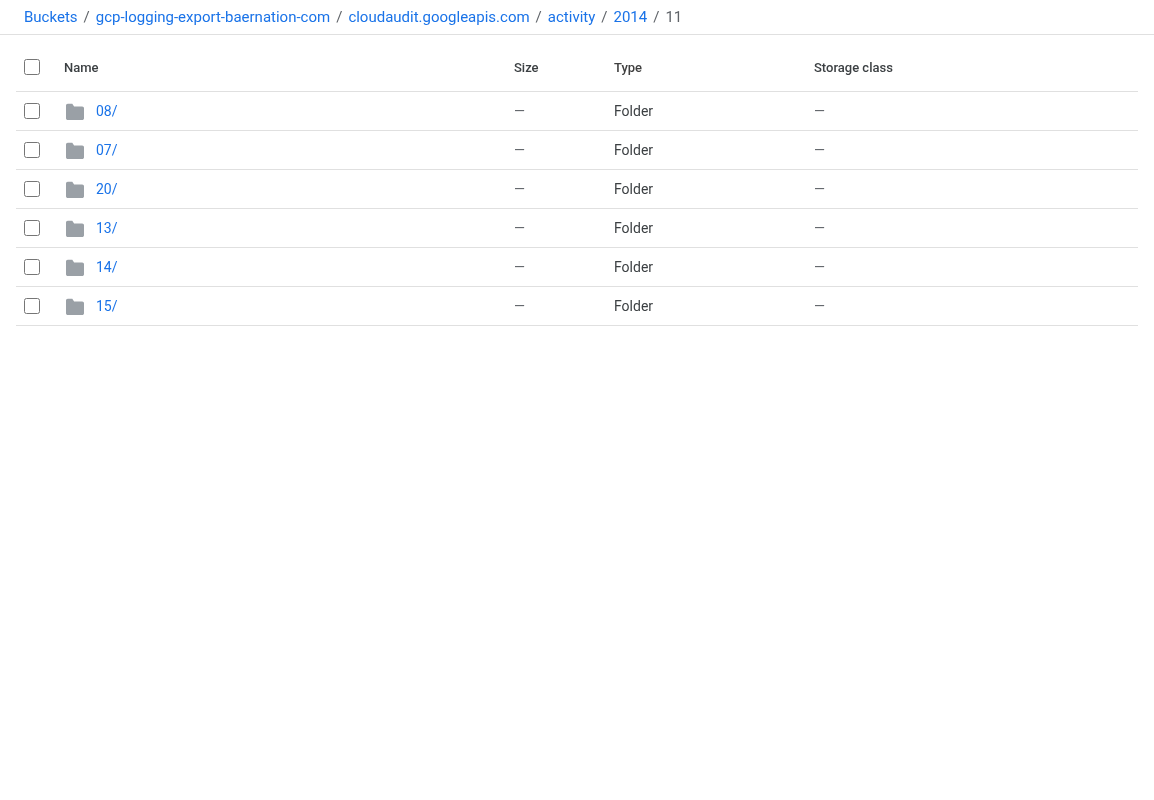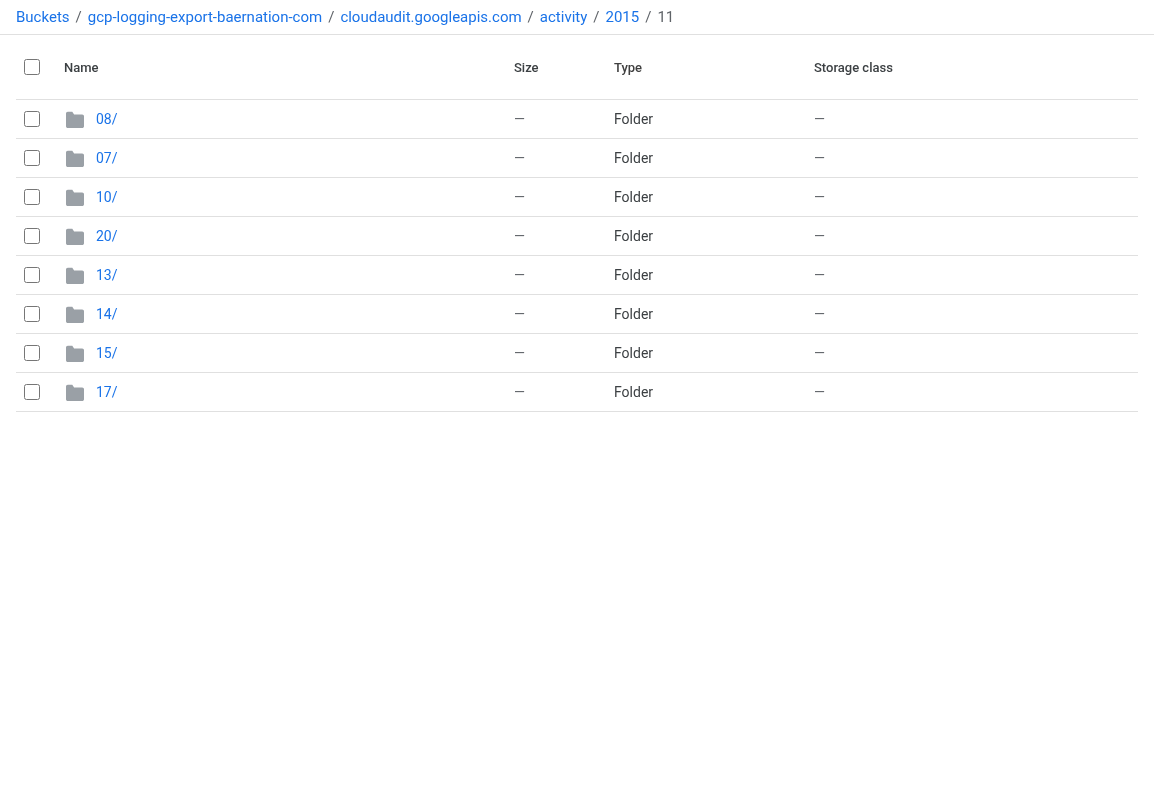--- a/index.html
+++ b/index.html
@@ -10,21 +10,21 @@
 
     body {
       font-family: 'Roboto', Arial, sans-serif;
       font-size: 14px;
       color: #202124;
       background: #fff;
       padding: 0;
     }
 
     .breadcrumb-bar {
-      padding: 8px 16px;
+      padding: 8px 24px;
       border-bottom: 1px solid #e0e0e0;
       display: flex;
       align-items: center;
       flex-wrap: wrap;
       gap: 4px;
       font-size: 15px;
     }
 
     .breadcrumb-link {
       color: #1a73e8;
@@ -52,21 +52,21 @@
 
     thead tr {
       border-bottom: 1px solid #e0e0e0;
     }
 
     th {
       text-align: left;
       font-weight: 500;
       color: #5f6368;
       font-size: 12px;
-      padding: 8px 16px 24px 8px;
+      padding: 8px 16px 16px 8px;
       white-space: nowrap;
       margin-left: 16px;
     }
 
     th.col-checkbox {
       width: 40px;
       padding-left: 8px;
     }
 
     th.col-name {
@@ -154,21 +154,21 @@
 
 <nav class="breadcrumb-bar">
     <a class="breadcrumb-link" href="#">Buckets</a>
     <span class="breadcrumb-separator"> / </span>
     <a class="breadcrumb-link" href="#">gcp-logging-export-baernation-com</a>
     <span class="breadcrumb-separator"> / </span>
     <a class="breadcrumb-link" href="#">cloudaudit.googleapis.com</a>
     <span class="breadcrumb-separator"> / </span>
     <a class="breadcrumb-link" href="#">activity</a>
     <span class="breadcrumb-separator"> / </span>
-    <a class="breadcrumb-link" href="#">2015</a>
+    <a class="breadcrumb-link" href="#">2014</a>
     <span class="breadcrumb-separator"> / </span>
     <span class="breadcrumb-current">11</span>
   </nav>
 
 <div class="table-container">
   <table>
     <thead>
       <tr>
         <th class="col-checkbox">
           <div class="checkbox-wrap">
@@ -228,40 +228,20 @@
               <input type="checkbox" style="">
             </div>
           </td>
           <td>
       <div class="cell-name">
         <span class="folder-icon">
           <svg viewBox="0 0 24 20" fill="none" xmlns="http://www.w3.org/2000/svg">
             <path d="M2 4C2 2.9 2.9 2 4 2H9L11 5H20C21.1 5 22 5.9 22 7V18C22 19.1 21.1 20 20 20H4C2.9 20 2 19.1 2 18V4Z" fill="#9aa0a6"></path>
           </svg>
         </span>
-        <a class="folder-link" href="#">10/</a>
-      </div>
-    </td>
-          <td><span class="dash">—</span></td>
-          <td>Folder</td>
-          <td><span class="dash">—</span></td>
-        </tr>
-        <tr>
-          <td class="col-checkbox">
-            <div class="checkbox-wrap">
-              <input type="checkbox" style="">
-            </div>
-          </td>
-          <td>
-      <div class="cell-name">
-        <span class="folder-icon">
-          <svg viewBox="0 0 24 20" fill="none" xmlns="http://www.w3.org/2000/svg">
-            <path d="M2 4C2 2.9 2.9 2 4 2H9L11 5H20C21.1 5 22 5.9 22 7V18C22 19.1 21.1 20 20 20H4C2.9 20 2 19.1 2 18V4Z" fill="#9aa0a6"></path>
-          </svg>
-        </span>
         <a class="folder-link" href="#">20/</a>
       </div>
     </td>
           <td><span class="dash">—</span></td>
           <td>Folder</td>
           <td><span class="dash">—</span></td>
         </tr>
         <tr>
           <td class="col-checkbox">
             <div class="checkbox-wrap">
@@ -309,40 +289,20 @@
             </div>
           </td>
           <td>
       <div class="cell-name">
         <span class="folder-icon">
           <svg viewBox="0 0 24 20" fill="none" xmlns="http://www.w3.org/2000/svg">
             <path d="M2 4C2 2.9 2.9 2 4 2H9L11 5H20C21.1 5 22 5.9 22 7V18C22 19.1 21.1 20 20 20H4C2.9 20 2 19.1 2 18V4Z" fill="#9aa0a6"></path>
           </svg>
         </span>
         <a class="folder-link" href="#">15/</a>
-      </div>
-    </td>
-          <td><span class="dash">—</span></td>
-          <td>Folder</td>
-          <td><span class="dash">—</span></td>
-        </tr>
-        <tr>
-          <td class="col-checkbox">
-            <div class="checkbox-wrap">
-              <input type="checkbox" style="">
-            </div>
-          </td>
-          <td>
-      <div class="cell-name">
-        <span class="folder-icon">
-          <svg viewBox="0 0 24 20" fill="none" xmlns="http://www.w3.org/2000/svg">
-            <path d="M2 4C2 2.9 2.9 2 4 2H9L11 5H20C21.1 5 22 5.9 22 7V18C22 19.1 21.1 20 20 20H4C2.9 20 2 19.1 2 18V4Z" fill="#9aa0a6"></path>
-          </svg>
-        </span>
-        <a class="folder-link" href="#">17/</a>
       </div>
     </td>
           <td><span class="dash">—</span></td>
           <td>Folder</td>
           <td><span class="dash">—</span></td>
         </tr>
       </tbody>
   </table>
 </div>
 

